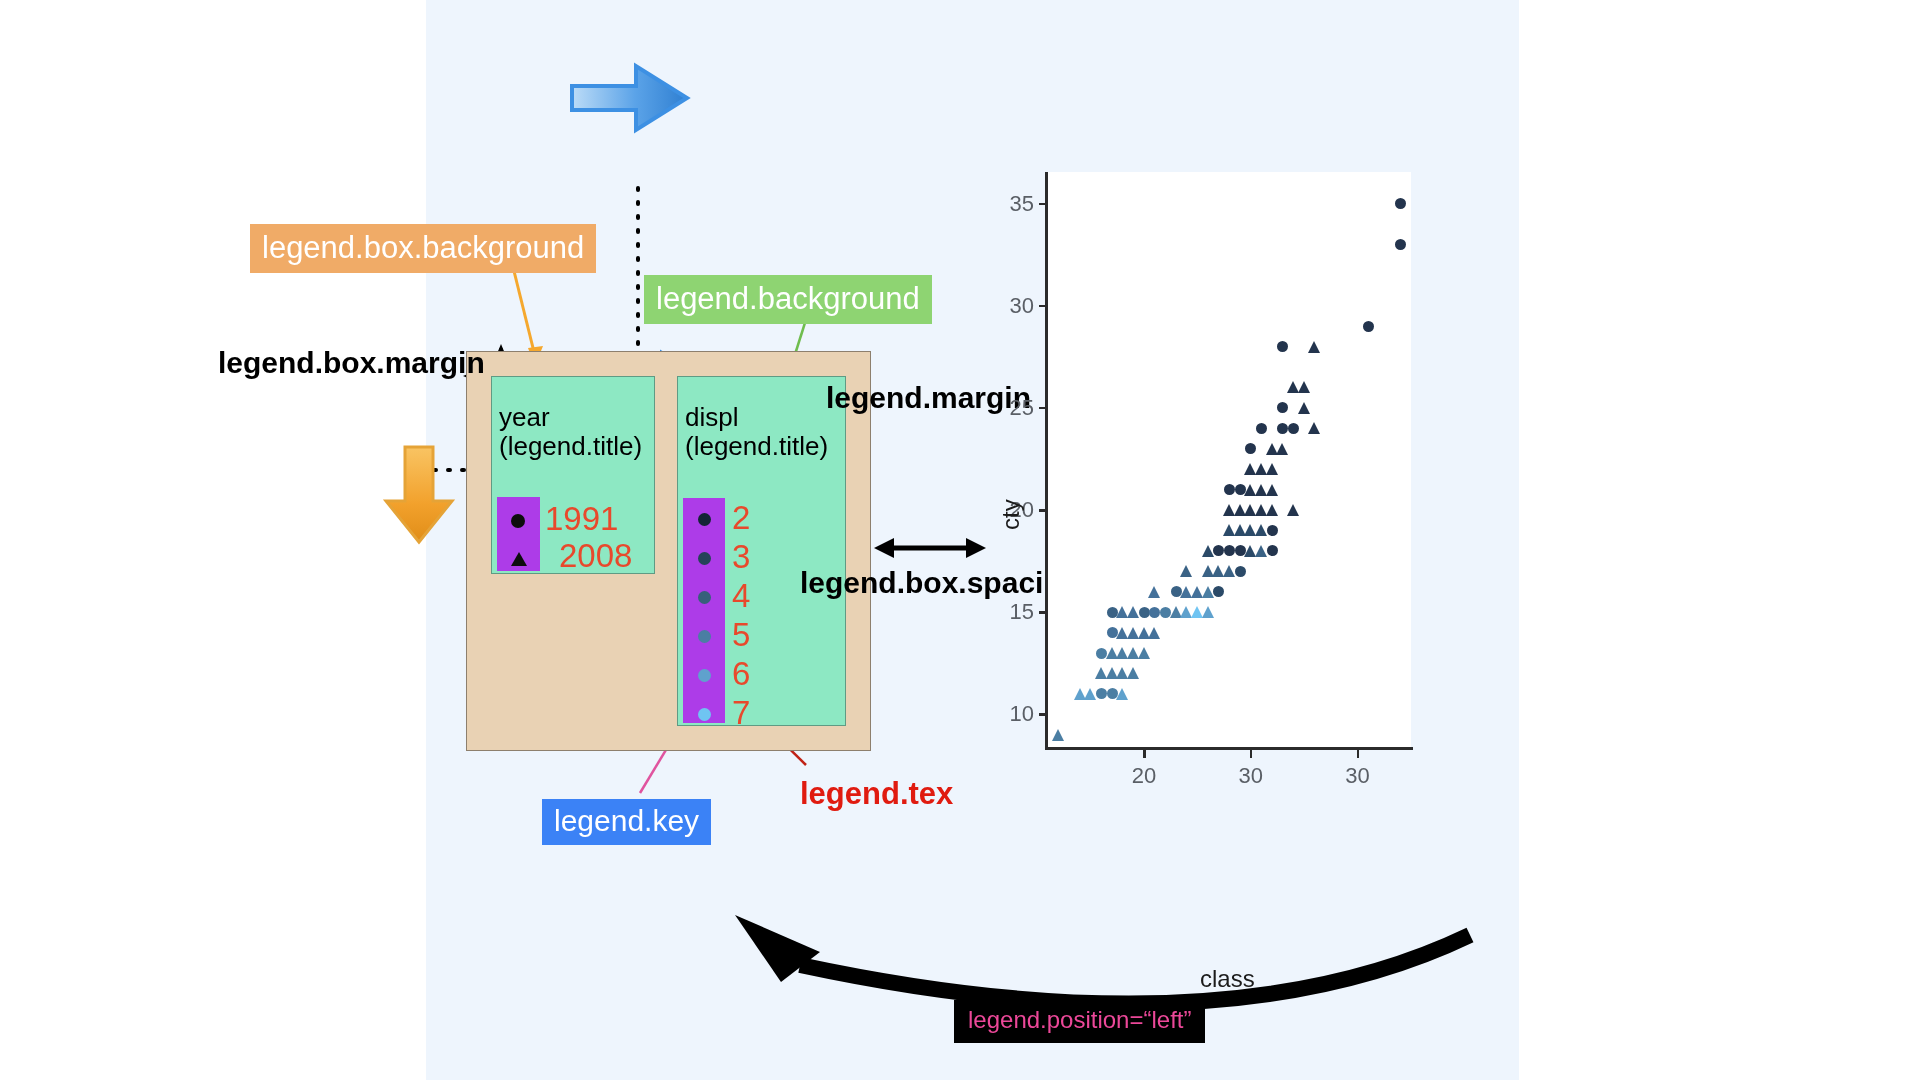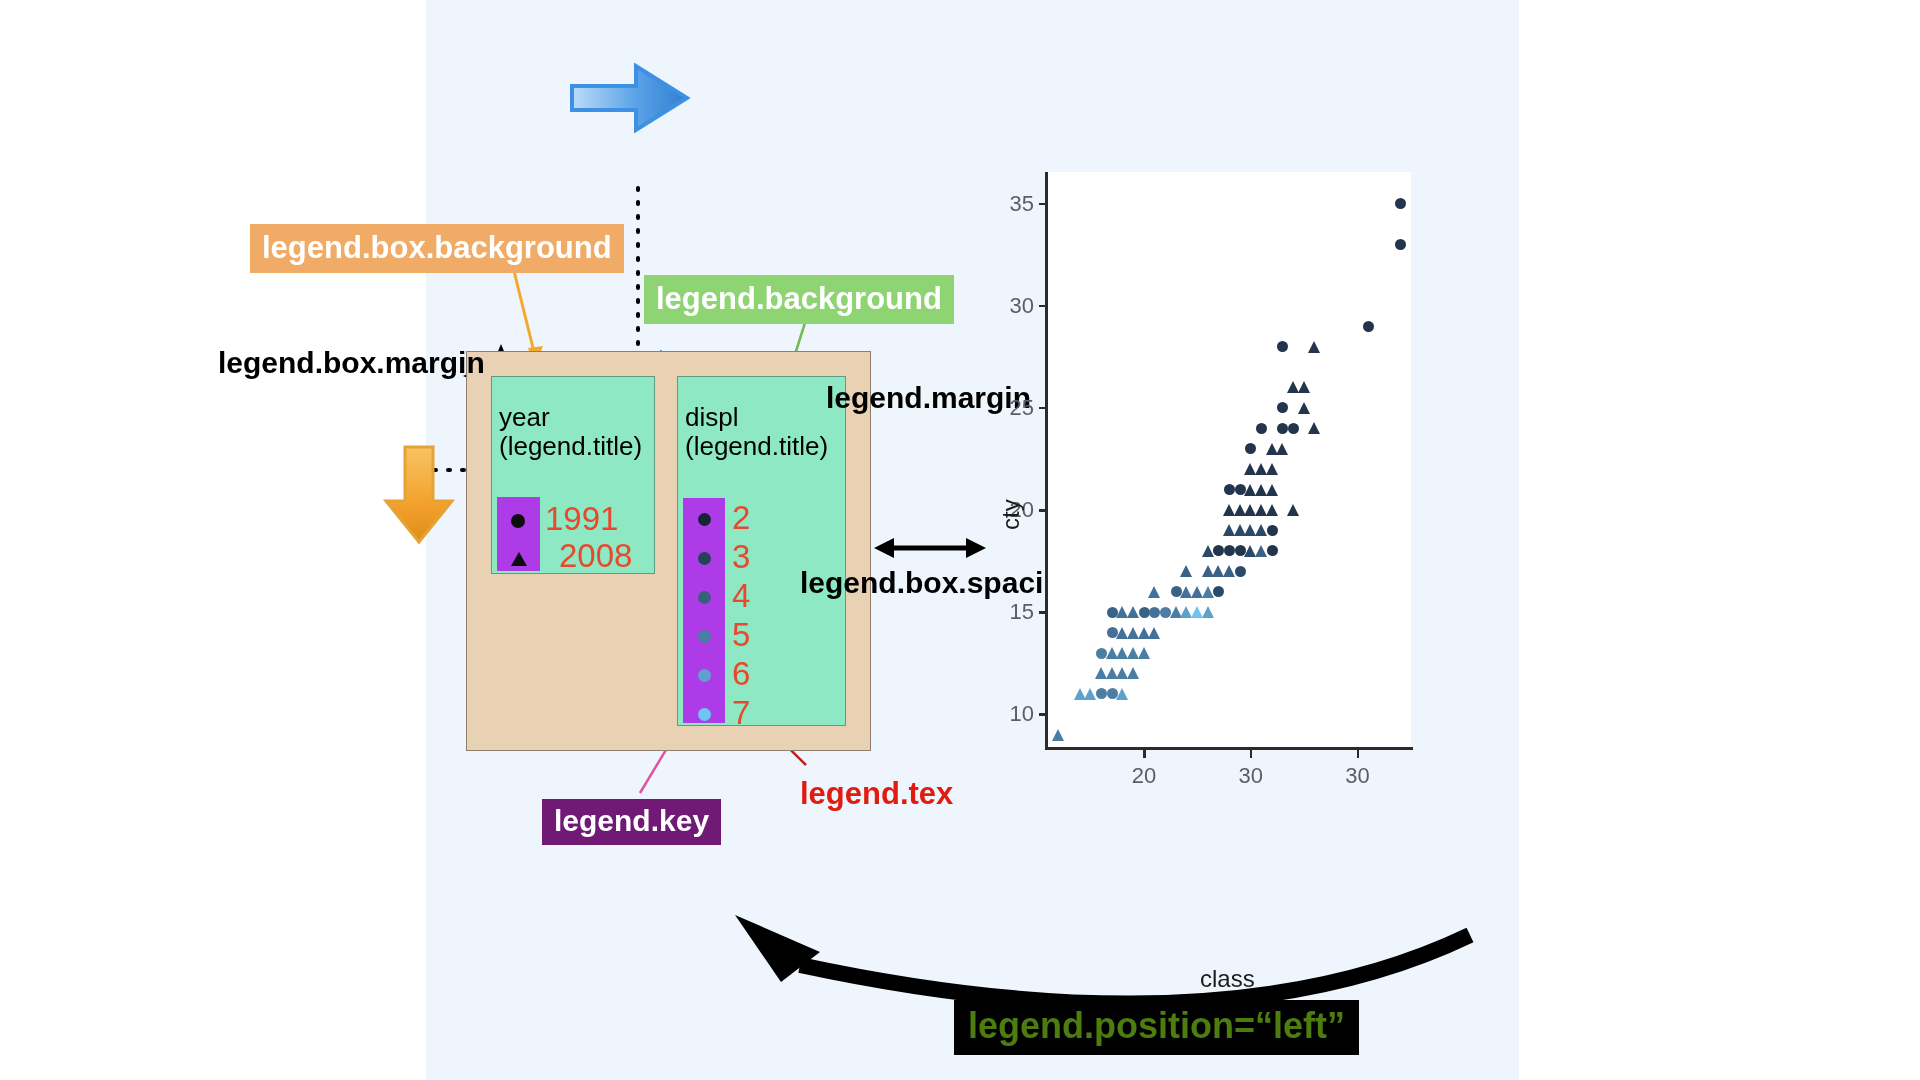--- a/index.html
+++ b/index.html
@@ -13,21 +13,21 @@
   
   .slide-bg{
     position:absolute;left:426px;top:0;width:1093px;height:1080px;
     background:#eef5fd;
   }
 
   
   .chip{
     position:absolute;
     white-space:nowrap;
-    font-weight:700;
+    font-weight:400;
     line-height:1;
     display:flex;align-items:center;
   }
 
   
   .chip-boxhoriz{
     left:447px;top:140px;
     padding:10px 14px 12px 14px;
     border:3px solid #3d90e3;
     background:#eef5fd;
@@ -76,38 +76,38 @@
     border:4px solid #f5a82e;
     background:#ffffff;
     color:#f4952e;
     font-size:31px;font-weight:bold;
   }
 
   
   .chip-key{
     left:542px;top:799px;
     padding:7px 12px 9px 12px;
-    background:#701a75;
+    background:#3b82f6;
     color:#ffffff;
     font-size:30px;
   }
 
   
   .chip-text{
     left:800px;top:778px;
     color:#e01b10;font-size:31px;font-weight:bold;
   }
 
   
   .chip-position{
     left:954px;top:1000px;
     padding:8px 14px 11px 14px;
     background:#000000;
-    color:#4d7c0f;
-    font-size:36px;
+    color:#ec4899;
+    font-size:24px;
   }
 
   
   .legend-box-bg{      
     position:absolute;left:466px;top:351px;width:403px;height:398px;
     background:#e9d2b4;border:1px solid #8d7f6d;
   }
   .legend-year{        
     position:absolute;left:491px;top:376px;width:162px;height:196px;
     background:#8de8c3;border:1px solid #5f9b84;

